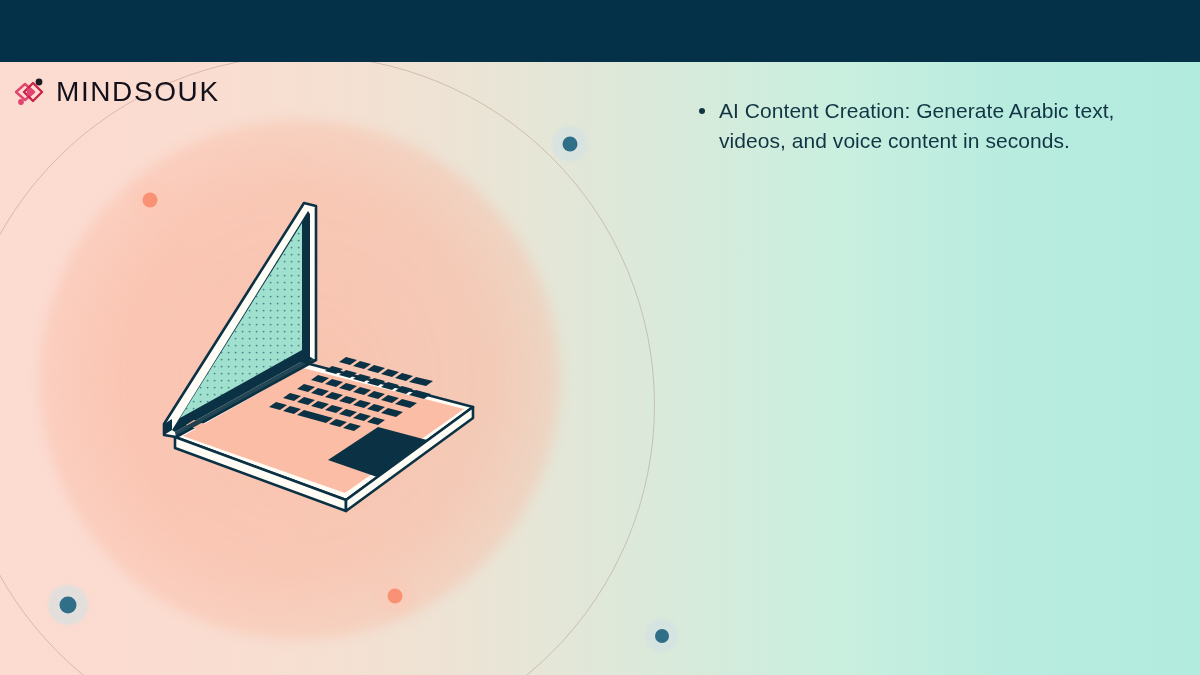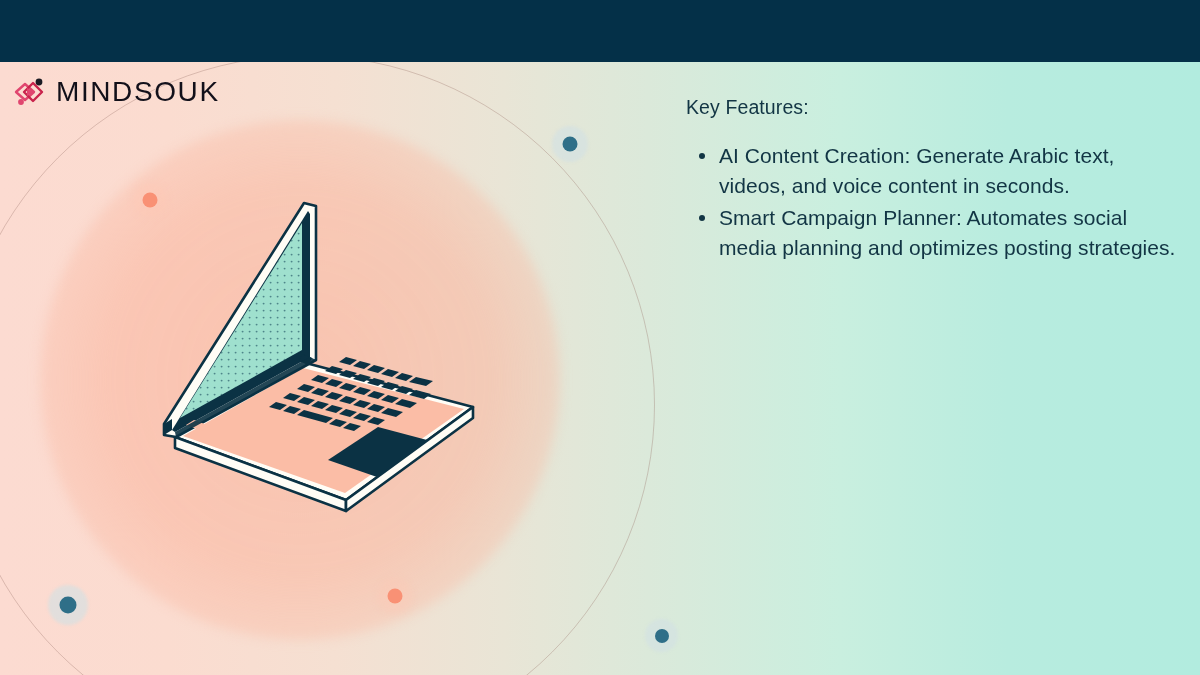--- a/index.html
+++ b/index.html
@@ -279,20 +279,18 @@
         <path d="M15 11 L23 15 L15 19 Z" fill="#e0466f"></path>
 
         <circle cx="27" cy="5" r="3.4" fill="#1b1b24"></circle>
         <circle cx="9" cy="25" r="2.9" fill="#e0466f"></circle>
       </svg>
     </span>
     <span class="word">MINDSOUK</span>
   </div>
 
   <div id="content">
-    <div id="subtitle">Key Features:</div>
     <ul id="features">
       <li>AI Content Creation: Generate Arabic text, videos, and voice content in seconds.</li>
-      <li>Smart Campaign Planner: Automates social media planning and optimizes posting strategies.</li>
     </ul>
   </div>
 
 </div>
 
 </body></html>

